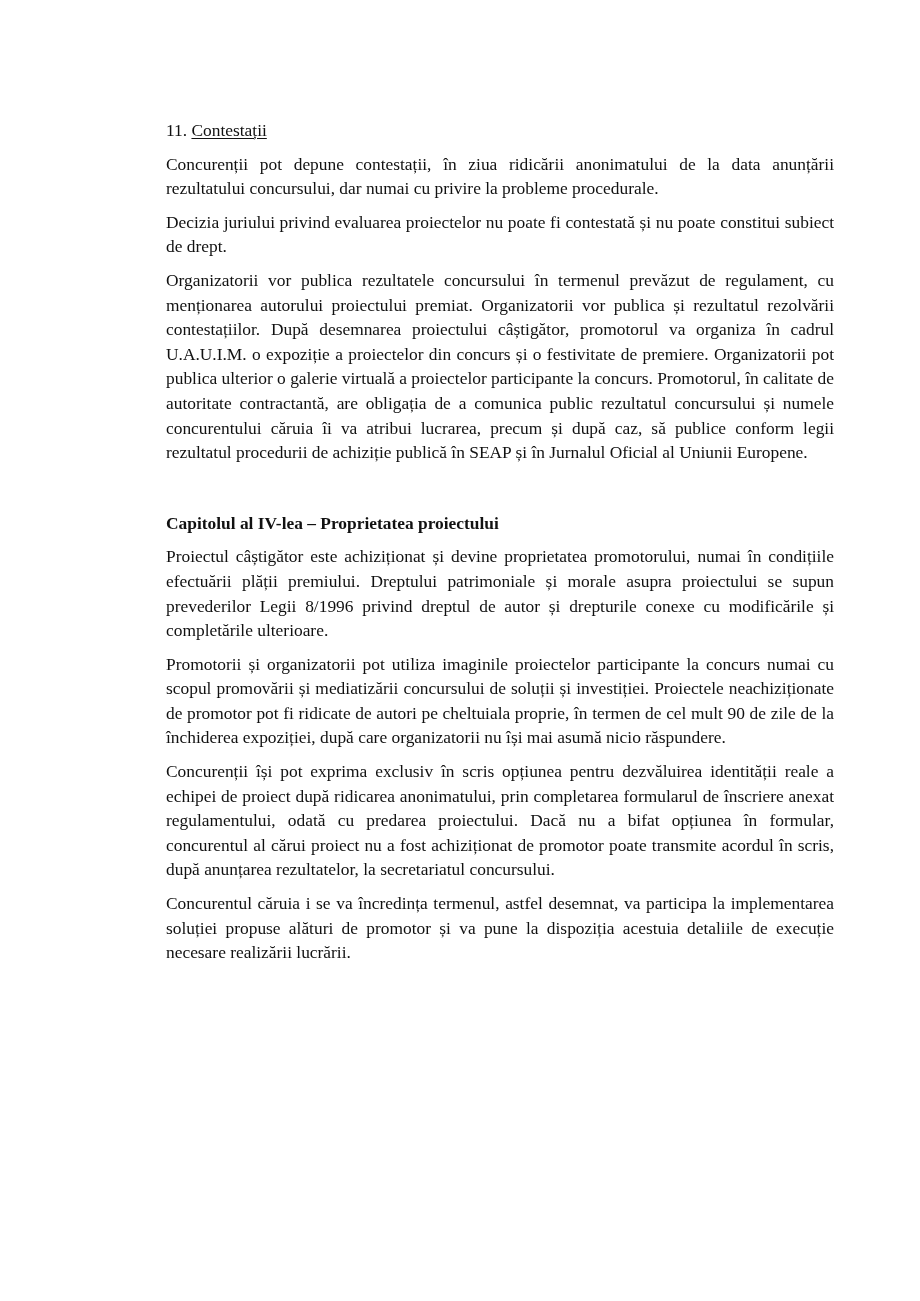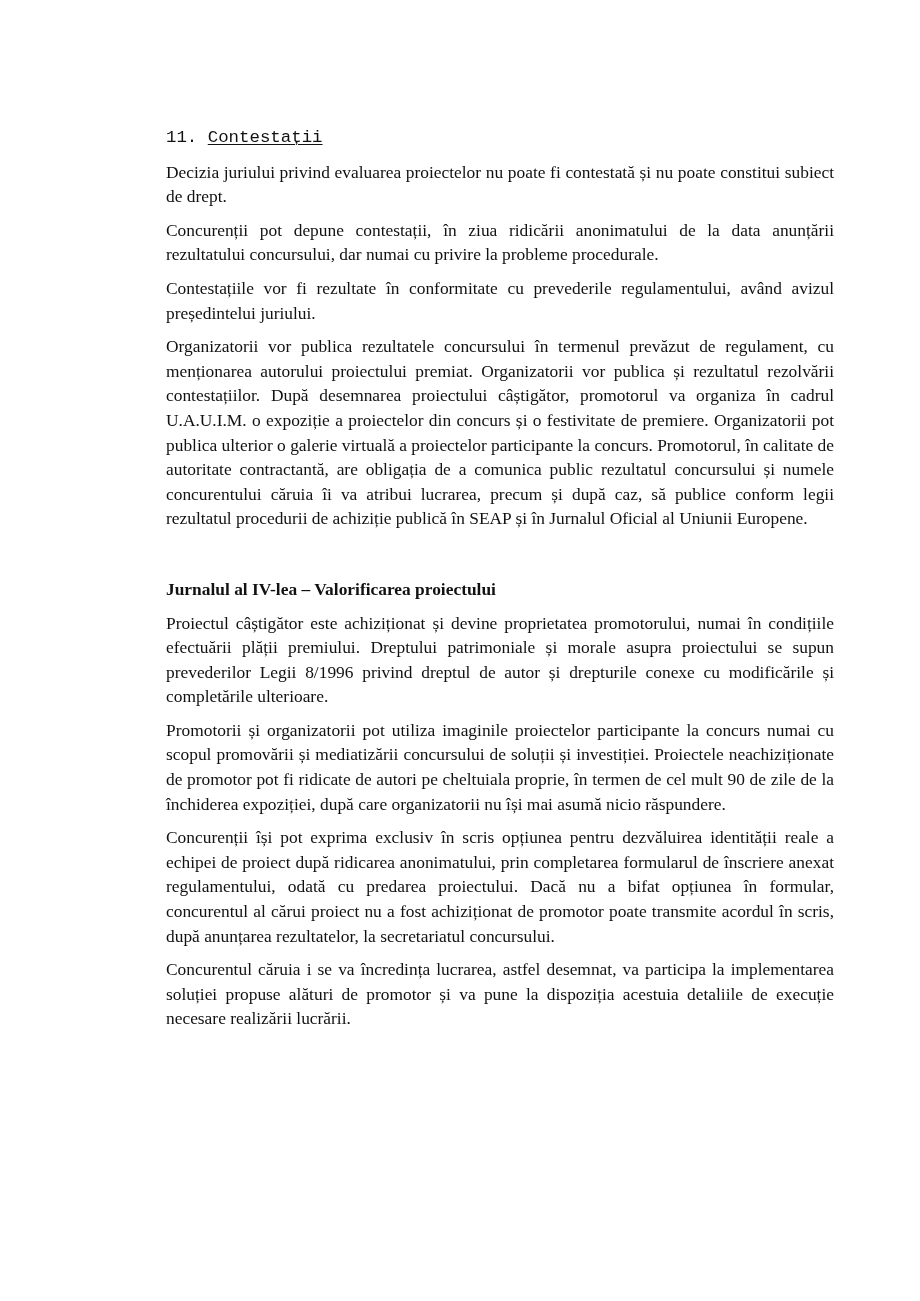--- a/index.html
+++ b/index.html
@@ -17,22 +17,21 @@
     }
     .page {
       position: absolute;
       left: 166px;
       top: 110px;
       width: 668px;
       font-size: 17.4px;
       line-height: 24.6px;
     }
     .heading {
-      margin: 16px 0 9px 0;
-      font-family: Liberation Mono, monospace;
+      margin: 8px 0 9px 0;
     }
     .heading .num {
       display: inline-block;
     }
     .heading .num-wide {
       display: inline-block;
       width: 28px;
     }
     .heading .title {
       text-decoration: underline;
@@ -50,27 +49,26 @@
   </style>
 </head>
 <body>
 
 <div class="page">
 
   <div class="heading">
     <span class="num">11.</span>
     <span class="title">Contestații</span>
   </div>
+  <p class="para">Concurenții pot depune contestații, în ziua ridicării anonimatului de la data anunțării rezultatului concursului, dar numai cu privire la probleme procedurale.</p>
   <p class="para">Decizia juriului privind evaluarea proiectelor nu poate fi contestată și nu poate constitui subiect de drept.</p>
-  <p class="para">Concurenții pot depune contestații, în ziua ridicării anonimatului de la data anunțării rezultatului concursului, dar numai cu privire la probleme procedurale.</p>
-  <p class="para">Contestațiile vor fi rezultate în conformitate cu prevederile regulamentului, având avizul președintelui juriului.</p>
 
   <p class="para">Organizatorii vor publica rezultatele concursului în termenul prevăzut de regulament, cu menționarea autorului proiectului premiat. Organizatorii vor publica și rezultatul rezolvării contestațiilor. După desemnarea proiectului câștigător, promotorul va organiza în cadrul U.A.U.I.M. o expoziție a proiectelor din concurs și o festivitate de premiere. Organizatorii pot publica ulterior o galerie virtuală a proiectelor participante la concurs. Promotorul, în calitate de autoritate contractantă, are obligația de a comunica public rezultatul concursului și numele concurentului căruia îi va atribui lucrarea, precum și după caz, să publice conform legii rezultatul procedurii de achiziție publică în SEAP și în Jurnalul Oficial al Uniunii Europene.</p>
 
-  <div class="chapter">Jurnalul al IV-lea – Valorificarea proiectului</div>
+  <div class="chapter">Capitolul al IV-lea – Proprietatea proiectului</div>
 
   <p class="para">Proiectul câștigător este achiziționat și devine proprietatea promotorului, numai în condițiile efectuării plății premiului. Dreptului patrimoniale și morale asupra proiectului se supun prevederilor Legii 8/1996 privind dreptul de autor și drepturile conexe cu modificările și completările ulterioare.</p>
   <p class="para">Promotorii și organizatorii pot utiliza imaginile proiectelor participante la concurs numai cu scopul promovării și mediatizării concursului de soluții și investiției. Proiectele neachiziționate de promotor pot fi ridicate de autori pe cheltuiala proprie, în termen de cel mult 90 de zile de la închiderea expoziției, după care organizatorii nu își mai asumă nicio răspundere.</p>
   <p class="para">Concurenții își pot exprima exclusiv în scris opțiunea pentru dezvăluirea identității reale a echipei de proiect după ridicarea anonimatului, prin completarea formularul de înscriere anexat regulamentului, odată cu predarea proiectului. Dacă nu a bifat opțiunea în formular, concurentul al cărui proiect nu a fost achiziționat de promotor poate transmite acordul în scris, după anunțarea rezultatelor, la secretariatul concursului.</p>
 
-  <p class="para">Concurentul căruia i se va încredința lucrarea, astfel desemnat, va participa la implementarea soluției propuse alături de promotor și va pune la dispoziția acestuia detaliile de execuție necesare realizării lucrării.</p>
+  <p class="para">Concurentul căruia i se va încredința termenul, astfel desemnat, va participa la implementarea soluției propuse alături de promotor și va pune la dispoziția acestuia detaliile de execuție necesare realizării lucrării.</p>
 
 </div>
 
 </body></html>

